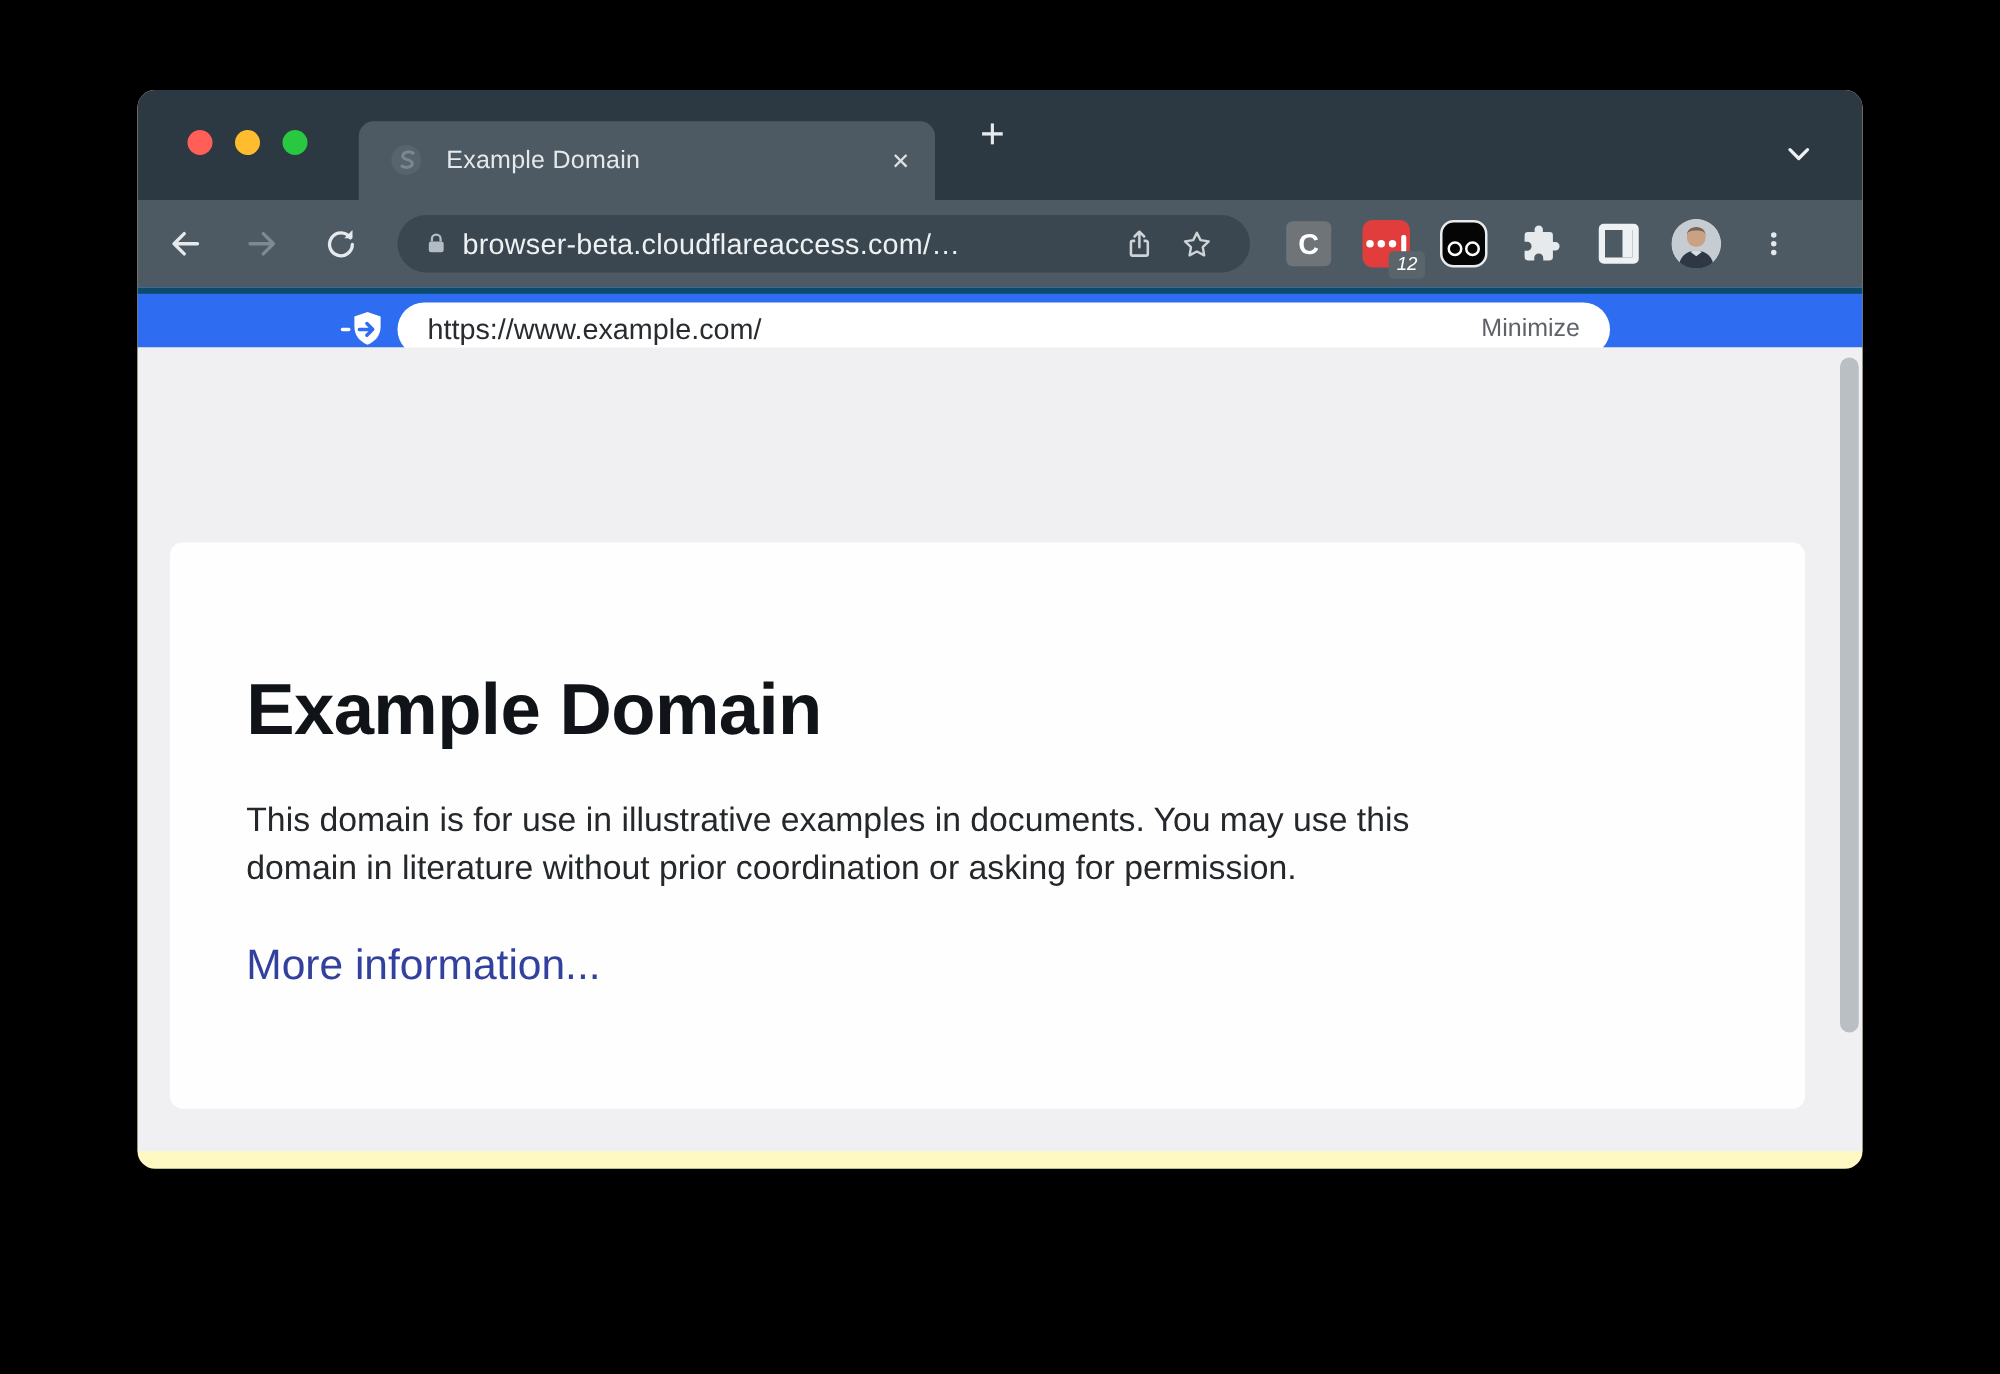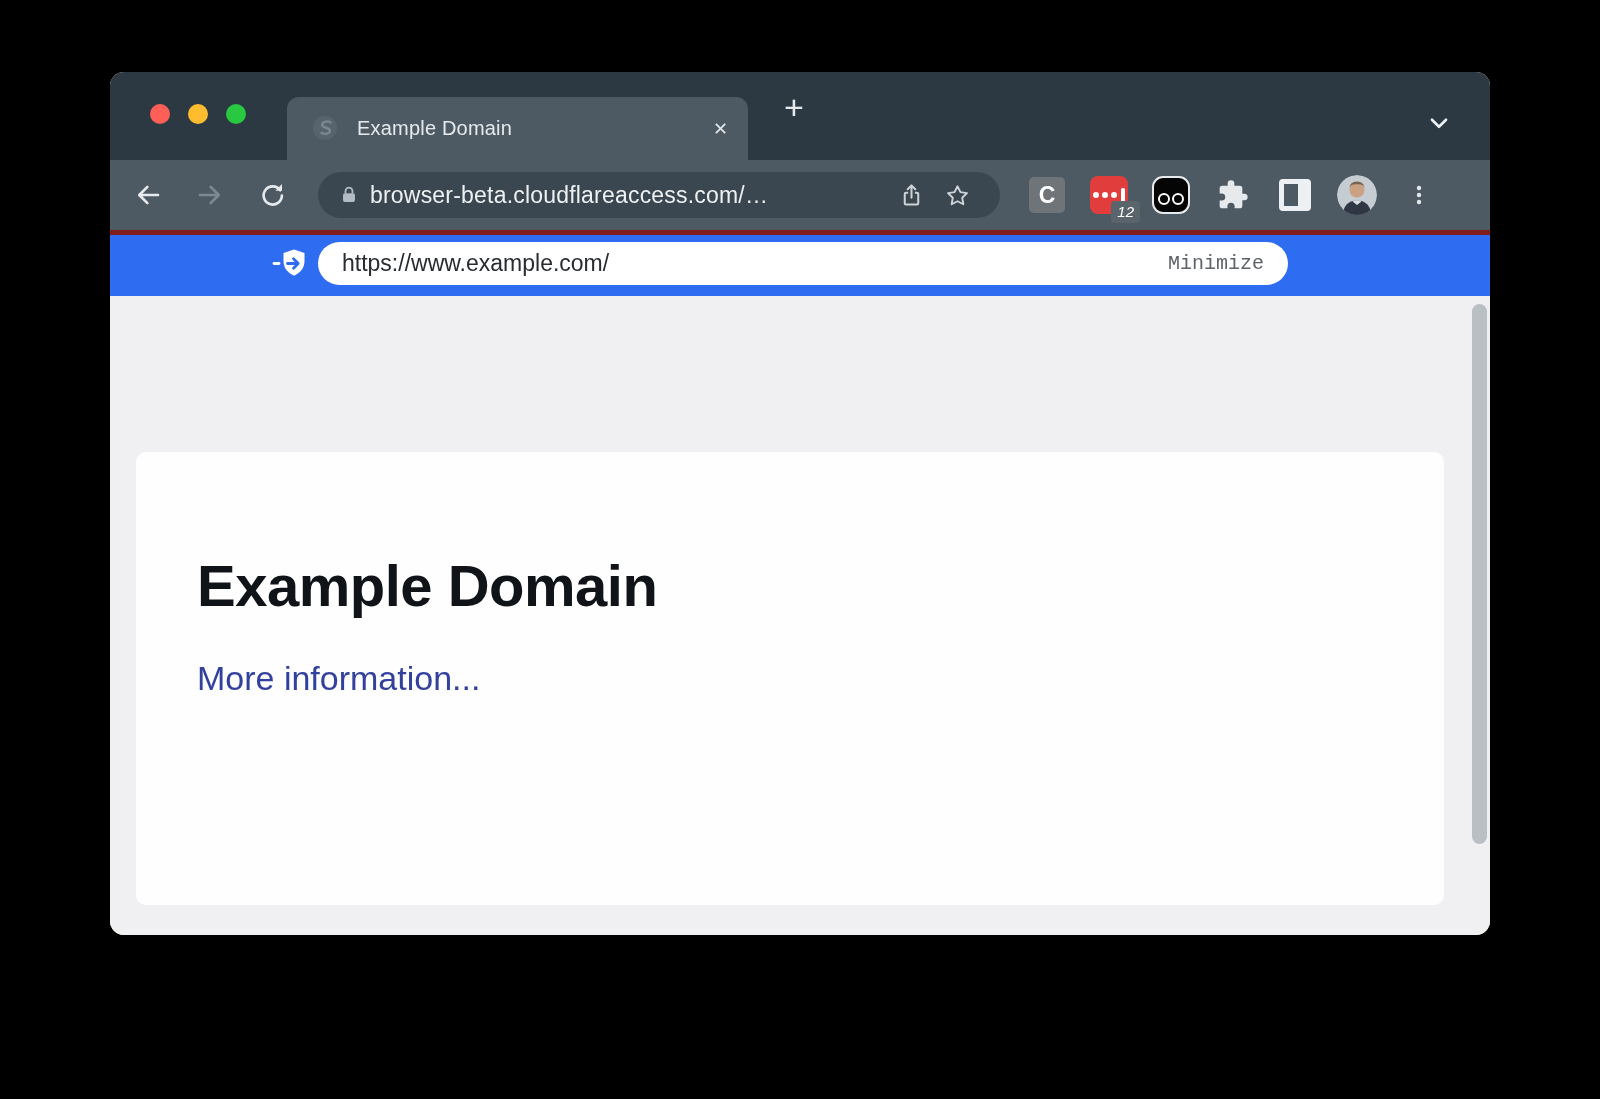--- a/index.html
+++ b/index.html
@@ -63,28 +63,28 @@
   .ext-black { width: 38px; height: 38px; background: #050505; border: 2px solid #e8ebee; border-radius: 11px;
                display: flex; align-items: center; justify-content: center; gap: 2px; padding-top: 8px; }
   .ext-black .circ { width: 12px; height: 12px; border: 2.5px solid #fff; border-radius: 50%; }
 
   .panel-icon { width: 32px; height: 32px; border: 5px solid #eef1f3; border-radius: 4px; position: relative; }
   .panel-icon span { position: absolute; top: 0; right: 0; bottom: 0; width: 8px; background: #eef1f3; }
 
   .avatar { width: 40px; height: 40px; border-radius: 50%; overflow: hidden; }
 
   
-  .bluebar { height: 66px; background: #2e6cf1; border-top: 5px solid #7f1d1d; position: relative; }
+  .bluebar { height: 48px; background: #2e6cf1; border-top: 5px solid #0c4a6e; position: relative; }
   .shield { position: absolute; left: 160px; top: 13px; }
   .iso-input {
     position: absolute; left: 208px; top: 7px; width: 970px; height: 43px; background: #fff;
     border-radius: 22px; display: flex; align-items: center; padding: 0 24px;
   }
   .iso-input .iso-url { color: #282c30; font-size: 23px; flex: 1; }
-  .iso-input .minimize { color: #5f6368; font-size: 20px; font-family: Liberation Mono, monospace; }
+  .iso-input .minimize { color: #5f6368; font-size: 20px; }
 
   
   .content { position: relative; height: 643px; background: #f0f0f2; }
   .card {
     position: absolute; left: 26px; top: 156px; width: 1308px; height: 453px;
     background: #fefefe; border-radius: 10px; padding: 100px 54px 0 61px;
   }
   .card h1 { font-size: 58px; font-weight: bold; color: #101317; letter-spacing: -.5px; }
   .card p { margin-top: 36px; font-size: 27px; line-height: 38px; color: #24282b; white-space: pre-line; max-width: 1180px; }
   .card a { display: inline-block; margin-top: 40px; font-size: 34px; color: #33419e; text-decoration: none; }
@@ -223,18 +223,20 @@
     </span>
     <div class="iso-input">
       <span class="iso-url">https://www.example.com/</span>
       <span class="minimize">Minimize</span>
     </div>
   </div>
 
   <div class="content">
     <div class="card">
       <h1>Example Domain</h1>
+      <p>This domain is for use in illustrative examples in documents. You may use this
+domain in literature without prior coordination or asking for permission.</p>
       <a href="#">More information...</a>
     </div>
     <div class="scroll-thumb"></div>
   </div>
 
 </div>
 
 </body></html>

